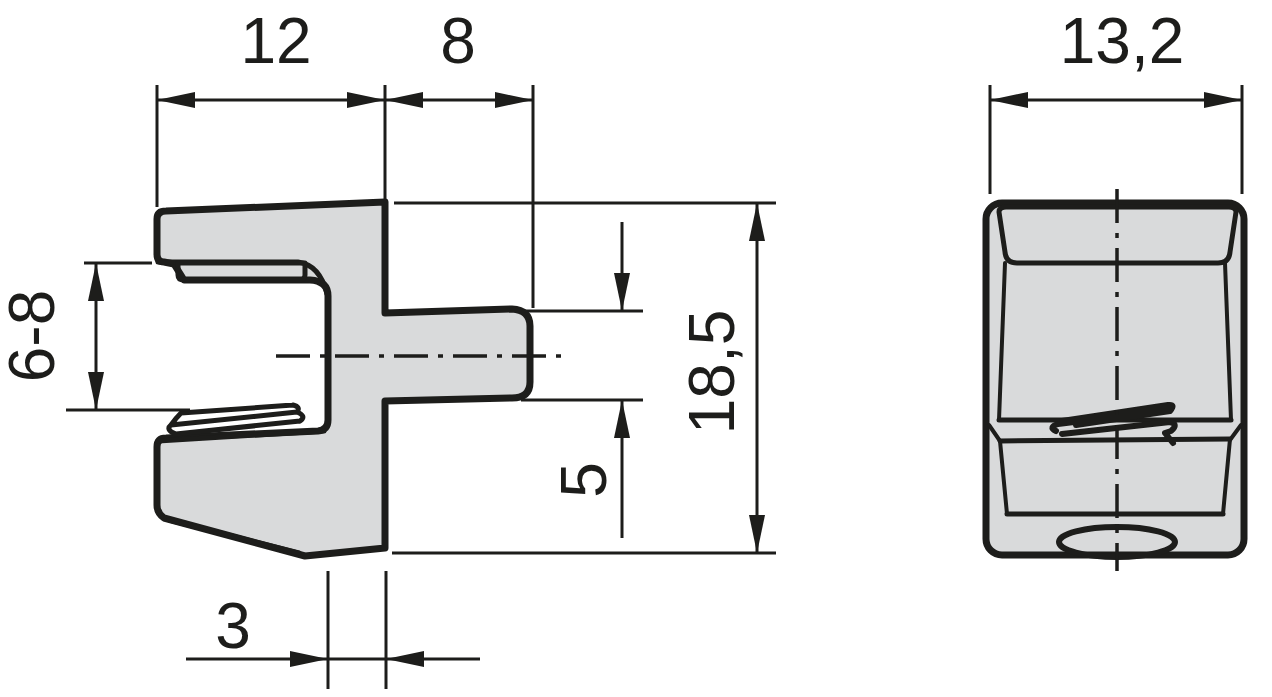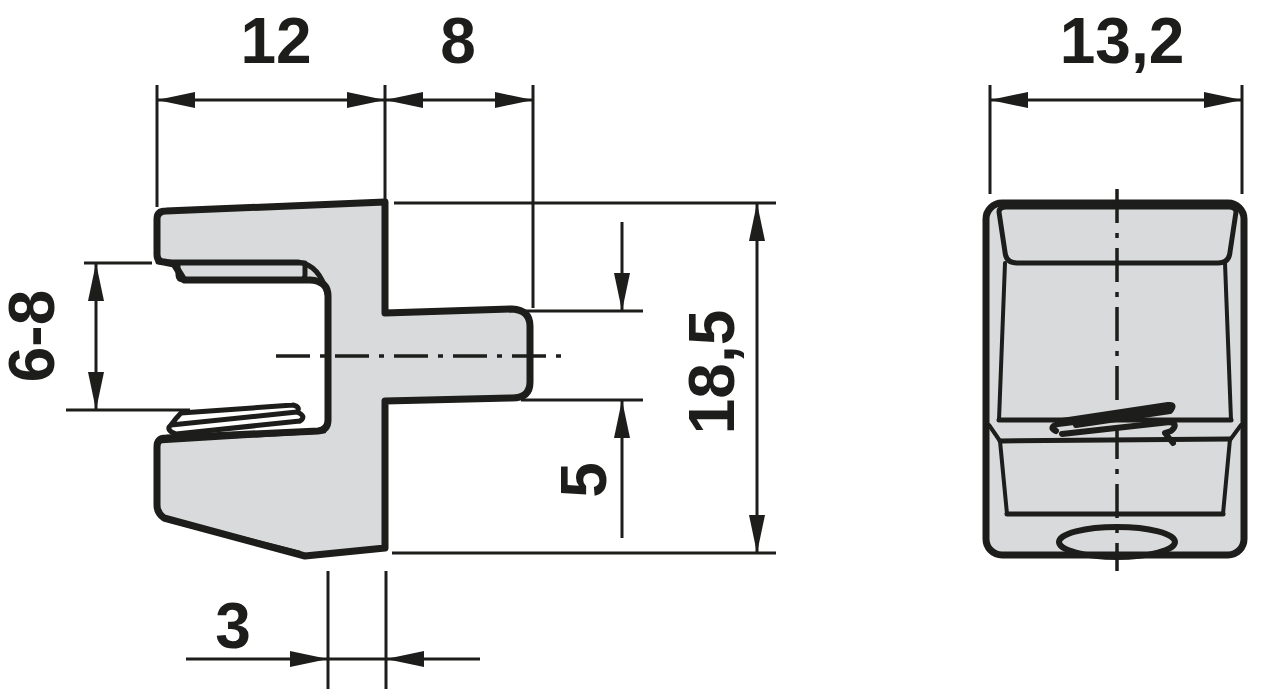--- a/index.html
+++ b/index.html
@@ -1,16 +1,16 @@
 <!DOCTYPE html>
 <html><head>
 <meta charset="utf-8">
 <style>
   html,body{margin:0;padding:0;background:#ffffff;}
-  .stage{width:1272px;height:697px;position:relative;background:#ffffff;overflow:hidden;font-weight:bold;}
+  .stage{width:1272px;height:697px;position:relative;background:#ffffff;overflow:hidden;}
   svg{display:block;}
   .body-shape{stroke:#1d1d1b;stroke-width:7;stroke-linejoin:round;}
   .detail{fill:none;stroke:#1d1d1b;stroke-width:5;stroke-linecap:round;stroke-linejoin:round;}
   .detail-thin{fill:none;stroke:#1d1d1b;stroke-width:4;stroke-linecap:round;stroke-linejoin:round;}
   .thread{fill:none;stroke:#1d1d1b;stroke-width:5;stroke-linecap:round;stroke-linejoin:round;}
   .thread-f{fill:none;stroke:#1d1d1b;stroke-width:6;stroke-linecap:round;stroke-linejoin:round;}
   .dim{fill:none;stroke:#1d1d1b;stroke-width:3;stroke-linecap:butt;}
   .centerline{fill:none;stroke:#1d1d1b;stroke-width:3.5;stroke-dasharray:34 10 5 10;}
   .arrow{fill:#1d1d1b;stroke:none;}
   .dim-text{font-family:"Liberation Sans",sans-serif;font-size:64px;fill:#1d1d1b;text-anchor:middle;}

